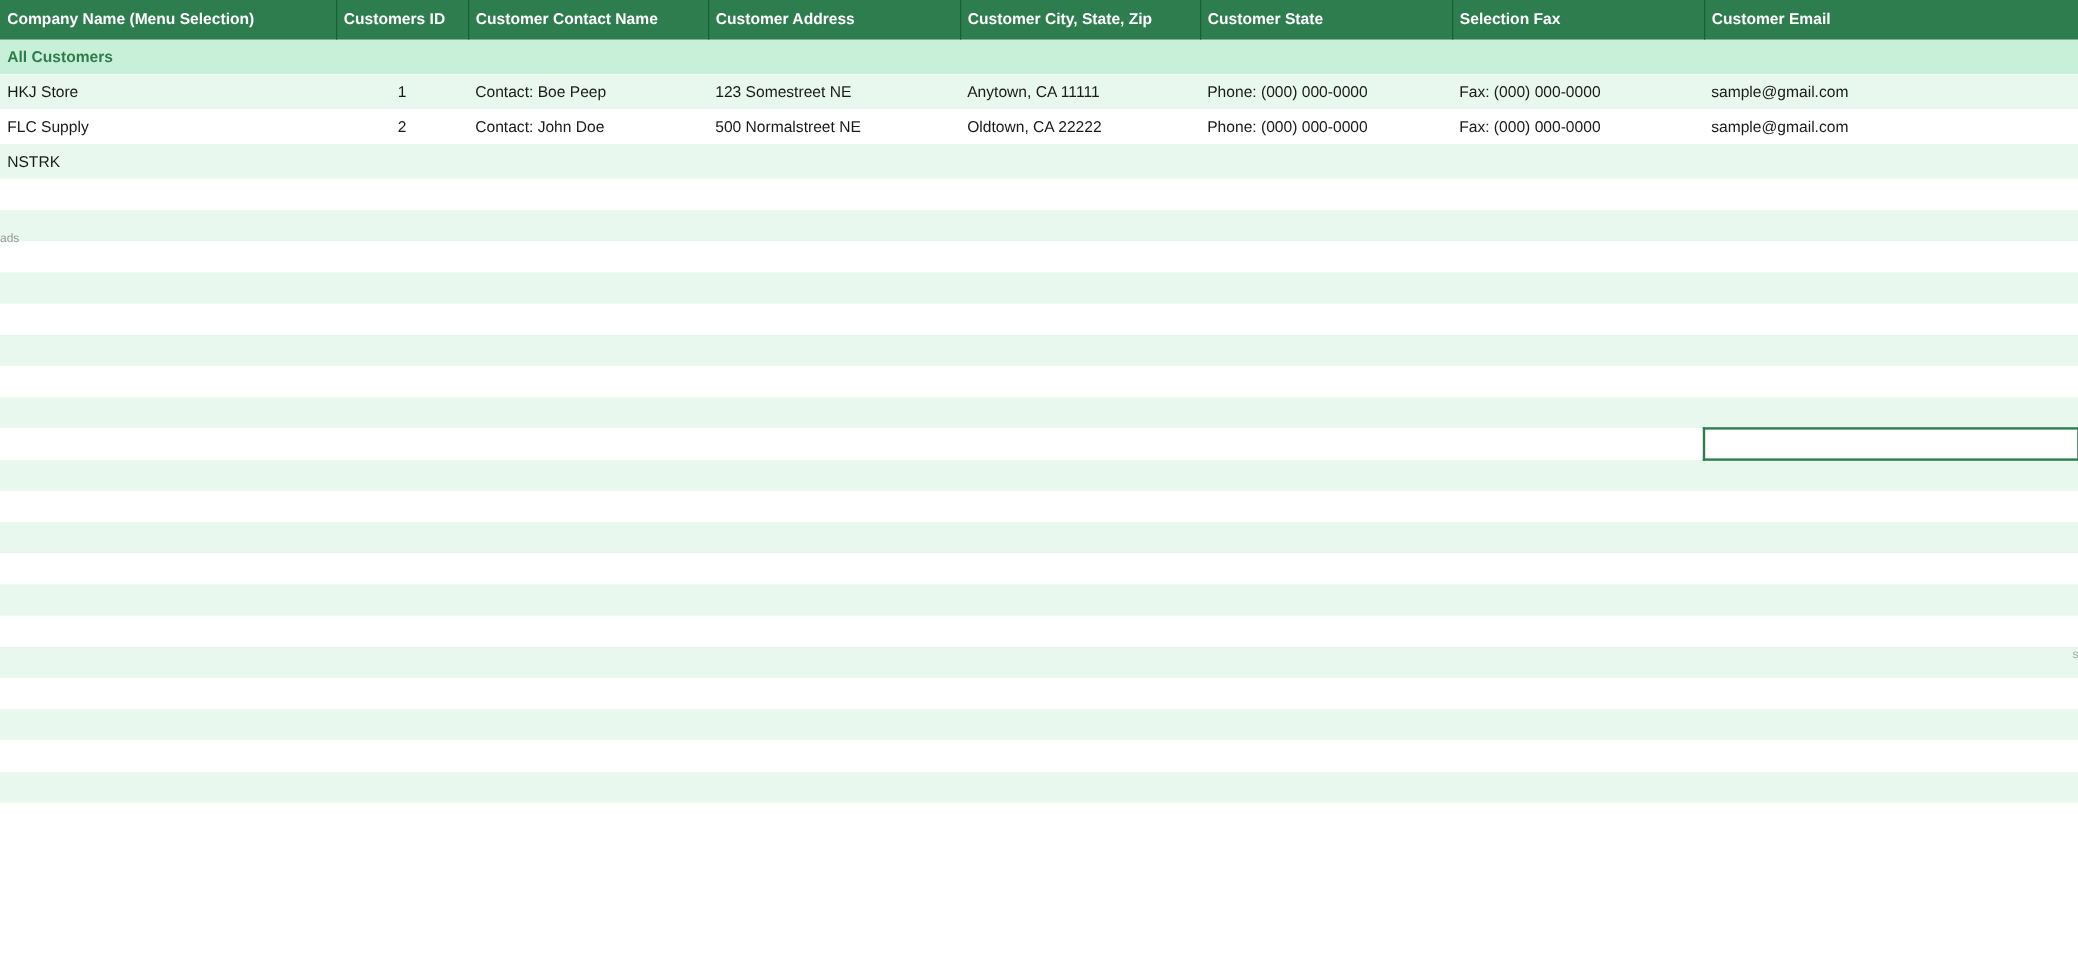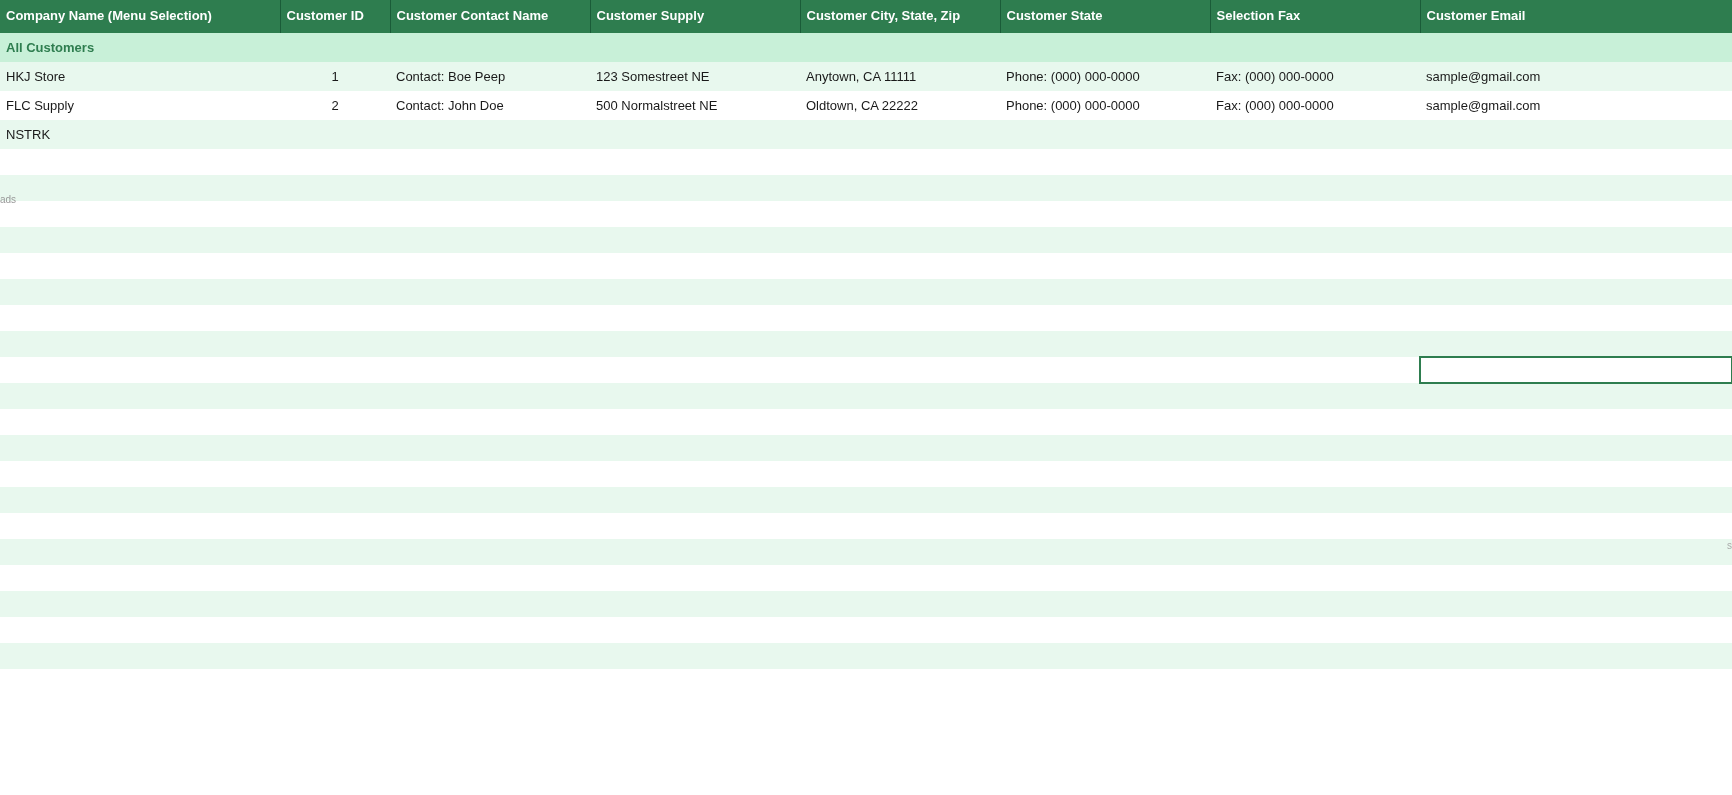--- a/index.html
+++ b/index.html
@@ -137,23 +137,23 @@
       <col class="col-contact">
       <col class="col-address">
       <col class="col-city">
       <col class="col-phone">
       <col class="col-fax">
       <col class="col-email">
     </colgroup>
     <thead>
       <tr>
         <th>Company Name (Menu Selection)</th>
-        <th>Customer ID</th>
+        <th>Customers ID</th>
         <th>Customer Contact Name</th>
-        <th>Customer Supply</th>
+        <th>Customer Address</th>
         <th>Customer City, State, Zip</th>
         <th>Customer State</th>
         <th>Selection Fax</th>
         <th>Customer Email</th>
       </tr>
     </thead>
     <tbody>
 
       <tr class="all-customers-row">
         <td colspan="8" style="color:#2e7d4f; font-weight:bold;margin-top:16px;">All Customers</td>

